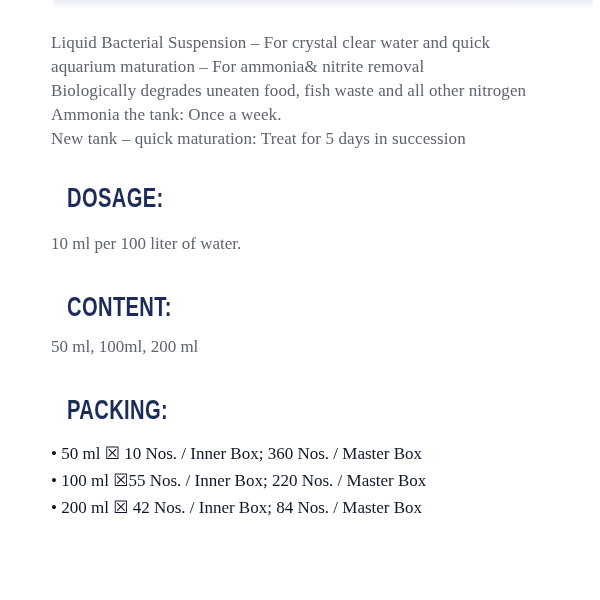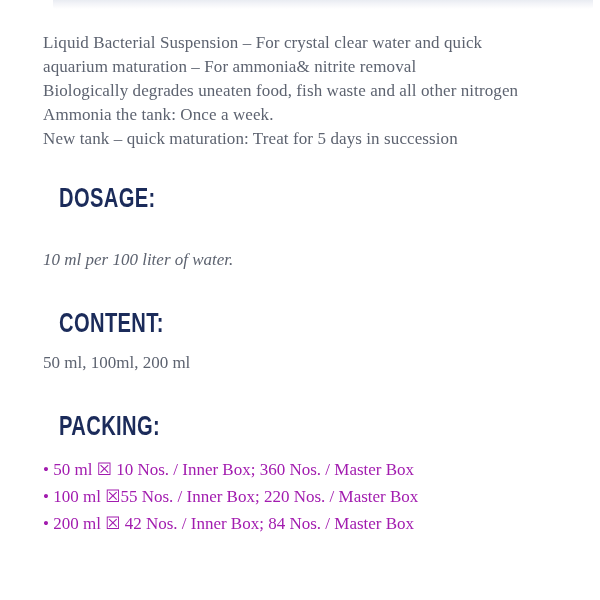--- a/index.html
+++ b/index.html
@@ -19,21 +19,21 @@
     top: 0;
     left: 53px;
     right: 7px;
     height: 9px;
     background: linear-gradient(to bottom, #e9ecf2 0%, #f3f4f8 40%, #ffffff 100%);
     border-radius: 0 0 3px 3px;
   }
   .content {
     position: absolute;
     top: 0;
-    left: 43px;
+    left: 51px;
     right: 38px;
   }
   .description {
     margin-top: 31px;
   }
   .description .line {
     font-size: 17px;
     line-height: 24px;
     color: #5d6370;
     white-space: nowrap;
@@ -57,29 +57,29 @@
   }
   .heading-dosage  { margin-top: 34px; }
   .heading-content { margin-top: 38px; }
   .heading-packing { margin-top: 38px; }
   .section-body {
     font-size: 17px;
     line-height: 24px;
     color: #5d6370;
     white-space: nowrap;
   }
-  .body-dosage  { margin-top: 38px; font-style: italic; }
+  .body-dosage  { margin-top: 22px; }
   .body-content { margin-top: 15px; }
   .packing-list {
     margin-top: 18px;
   }
   .packing-list .item {
     font-size: 17px;
     line-height: 27px;
-    color: #a21caf;
+    color: #0f172a;
     white-space: nowrap;
   }
 </style>
 </head>
 <body>
 
 <div class="top-strip"></div>
 
 <div class="content">
 

